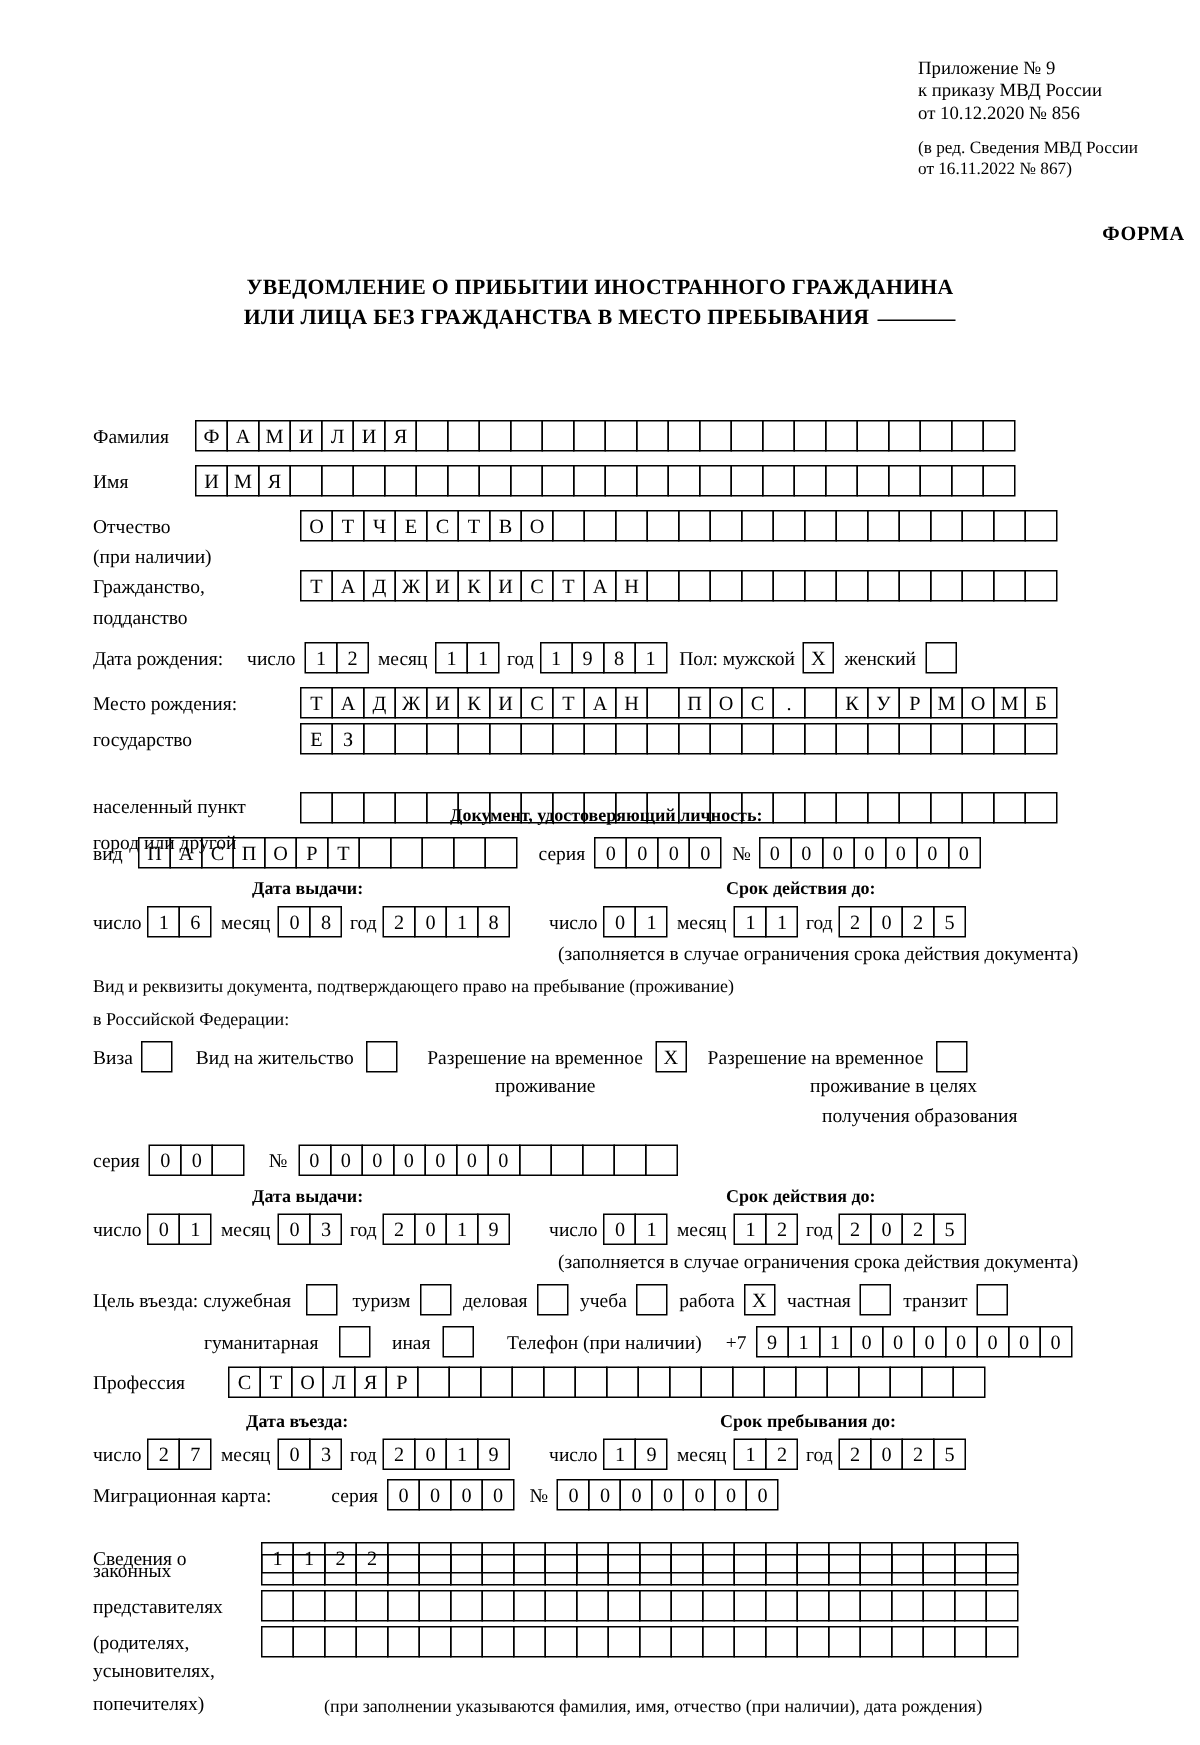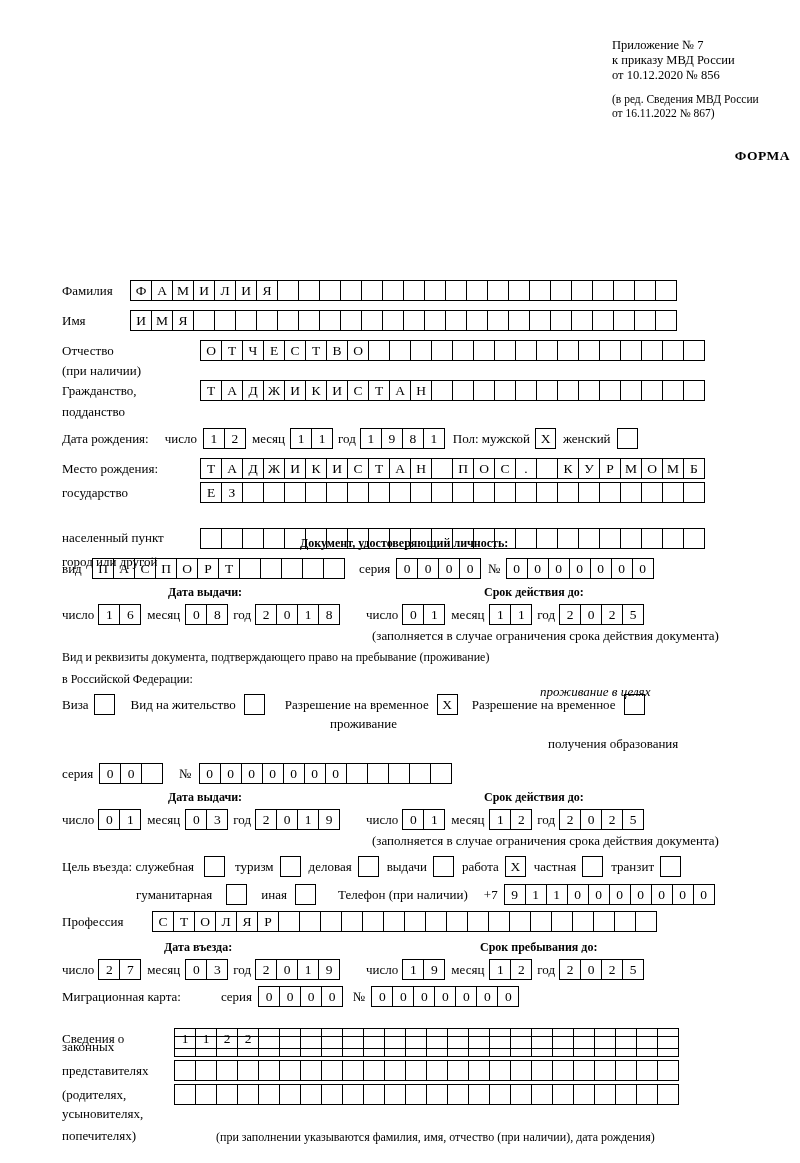--- a/index.html
+++ b/index.html
@@ -42,28 +42,32 @@
   .c:first-child{margin-left:0;}
   .box{width:21px;height:21px;border:1px solid #000;box-sizing:border-box;text-align:center;font-size:13.5px;line-height:19px;}
   .note{font-size:13px;}
 </style>
 </head>
 <body>
 
 <div class="page">
 
   <div class="hdr">
-    <div class="l">Приложение № 7</div>
+    <div class="l">Приложение № 9</div>
     <div class="l">к приказу МВД России</div>
     <div class="l">от 10.12.2020 № 856</div>
     <div class="sub">(в ред. Сведения МВД России</div>
     <div class="sub" style="margin-top:0">от 16.11.2022 № 867)</div>
   </div>
   <div class="forma">ФОРМА</div>
 
+  <div class="title">
+    <span>УВЕДОМЛЕНИЕ О ПРИБЫТИИ ИНОСТРАННОГО ГРАЖДАНИНА</span><br>
+    <span>ИЛИ ЛИЦА БЕЗ ГРАЖДАНСТВА В МЕСТО ПРЕБЫВАНИЯ</span><span class="u"></span>
+  </div>
 
 
   <div class="row" style="left:62px;top:280px;">
     <span class="lbl" style="width:68px;display:inline-block;">Фамилия</span>
     <span class="cells" id="surname-cells">
         <span class="c">Ф</span>
         <span class="c">А</span>
         <span class="c">М</span>
         <span class="c">И</span>
         <span class="c">Л</span>
@@ -403,21 +407,21 @@
     <span class="lbl" style="margin-left:16px;">Вид на жительство</span>
     <span class="box" style="margin-left:8px;"></span>
     <span class="lbl" style="margin-left:20px;">Разрешение на временное</span>
     <span class="box" style="margin-left:8px;">X</span>
     <span class="lbl" style="margin-left:14px;">Разрешение на временное</span>
     <span class="box" style="margin-left:8px;"></span>
   </div>
   <div class="row" style="left:330px;top:716px;">
     <span class="lbl">проживание</span>
   </div>
-  <div class="row" style="left:540px;top:684px;font-style:italic;">
+  <div class="row" style="left:540px;top:716px;">
     <span class="lbl">проживание в целях</span>
   </div>
   <div class="row" style="left:548px;top:736px;">
     <span class="lbl">получения образования</span>
   </div>
 
   <div class="row" style="left:62px;top:763px;">
     <span class="lbl">серия</span>
     <span class="cells" id="pm-series" style="margin-left:6px;">
         <span class="c">0</span>
@@ -488,21 +492,21 @@
     <span class="note">(заполняется в случае ограничения срока действия документа)</span>
   </div>
 
   <div class="row" style="left:62px;top:856px;">
     <span class="lbl">Цель въезда: служебная</span>
     <span class="box" style="margin-left:10px;"></span>
     <span class="lbl" style="margin-left:10px;">туризм</span>
     <span class="box" style="margin-left:6px;"></span>
     <span class="lbl" style="margin-left:8px;">деловая</span>
     <span class="box" style="margin-left:6px;"></span>
-    <span class="lbl" style="margin-left:8px;">выдачи</span>
+    <span class="lbl" style="margin-left:8px;">учеба</span>
     <span class="box" style="margin-left:6px;"></span>
     <span class="lbl" style="margin-left:8px;">работа</span>
     <span class="box" style="margin-left:6px;">X</span>
     <span class="lbl" style="margin-left:8px;">частная</span>
     <span class="box" style="margin-left:6px;"></span>
     <span class="lbl" style="margin-left:8px;">транзит</span>
     <span class="box" style="margin-left:6px;"></span>
   </div>
 
   <div class="row" style="left:136px;top:884px;">

